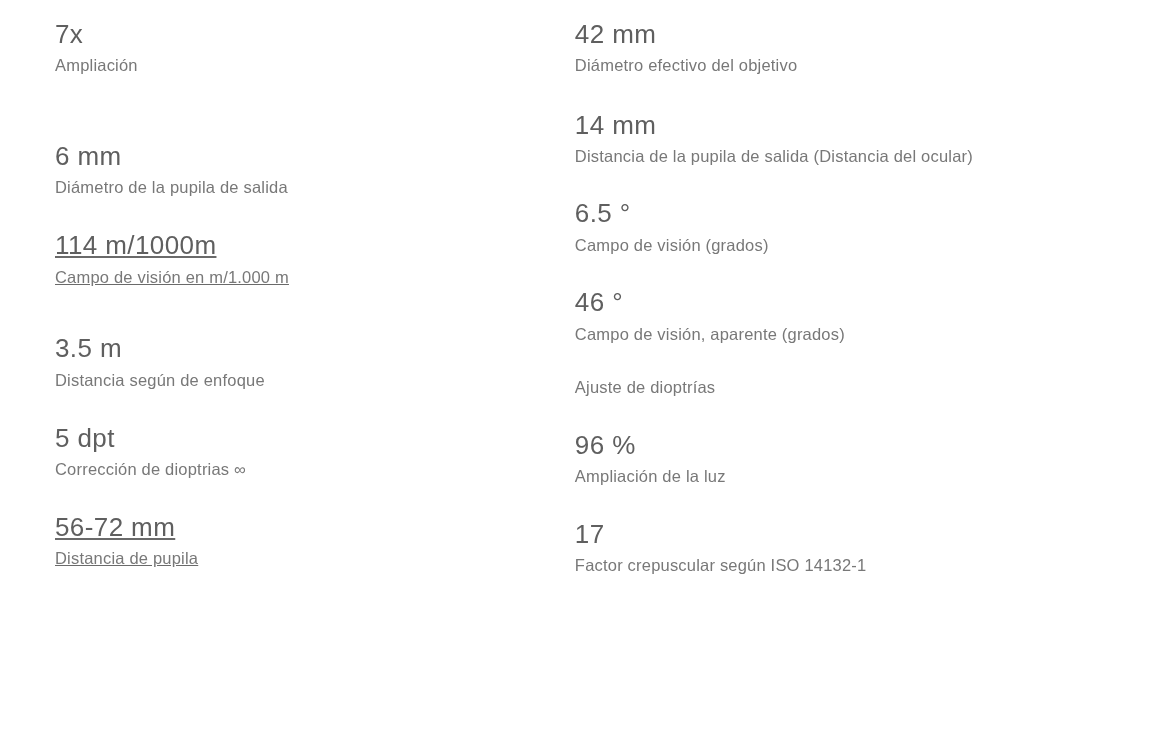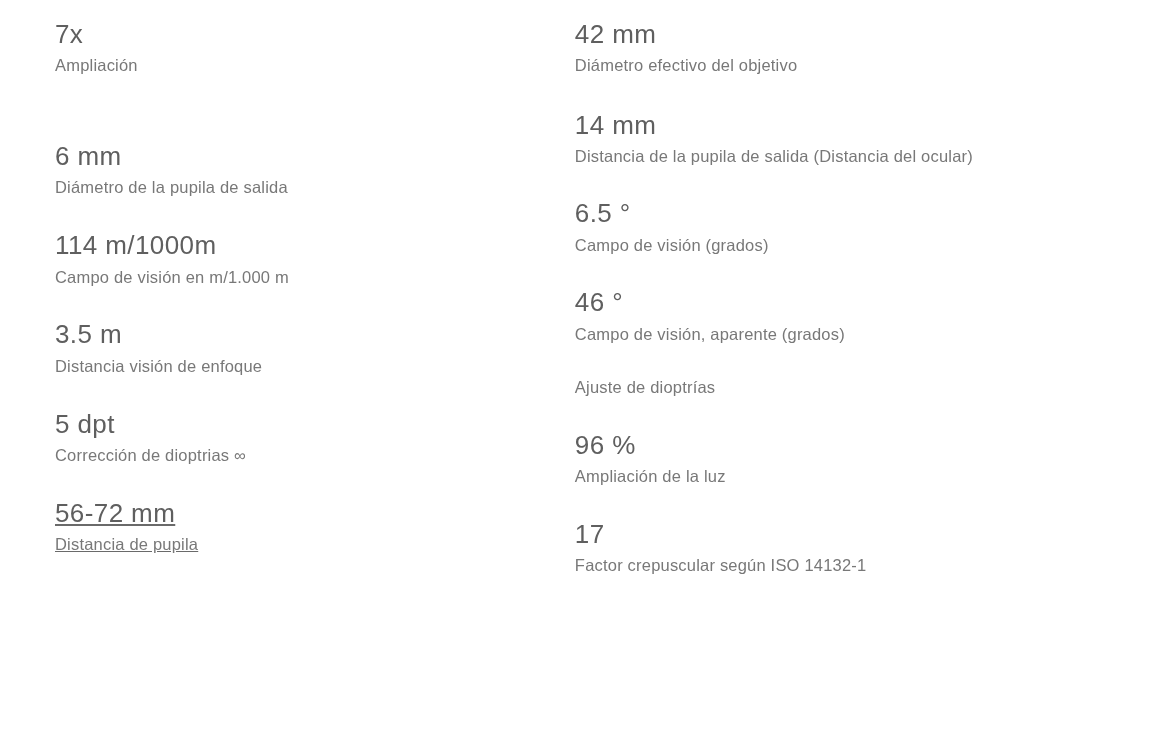--- a/index.html
+++ b/index.html
@@ -52,21 +52,21 @@
   .spec-label {
     font-size: 16.5px;
     font-weight: 400;
     line-height: 1.45;
     color: #787878;
     letter-spacing: 0.2px;
     margin-top: 4px;
   }
   .col-left .spec-item:nth-child(1) { margin-bottom: 62px; }
   .col-left .spec-item:nth-child(2) { margin-bottom: 29px; }
-  .col-left .spec-item:nth-child(3) { margin-bottom: 29px; }
+  .col-left .spec-item:nth-child(3) { margin-bottom: 43px; text-decoration: underline; }
   .col-left .spec-item:nth-child(4) { margin-bottom: 29px; }
   .col-left .spec-item:nth-child(5) { margin-bottom: 29px; }
   .col-left .spec-item:nth-child(6) { margin-bottom: 19px; text-decoration: underline; }
   .col-right .spec-item:nth-child(1) { margin-bottom: 31px; }
   .col-right .spec-item:nth-child(2) { margin-bottom: 28px; }
   .col-right .spec-item:nth-child(3) { margin-bottom: 29px; }
   .col-right .spec-item:nth-child(4) { margin-bottom: 29px; }
   .col-right .spec-item:nth-child(5) { margin-bottom: 29px; }
   .col-right .spec-item:nth-child(6) { margin-bottom: 29px; }
 </style>
@@ -84,21 +84,21 @@
       <div class="spec-item">
         <div class="spec-value">6 mm</div>
         <div class="spec-label">Diámetro de la pupila de salida</div>
       </div>
       <div class="spec-item">
         <div class="spec-value">114 m/1000m</div>
         <div class="spec-label">Campo de visión en m/1.000 m</div>
       </div>
       <div class="spec-item">
         <div class="spec-value">3.5 m</div>
-        <div class="spec-label">Distancia visión de enfoque</div>
+        <div class="spec-label">Distancia según de enfoque</div>
       </div>
       <div class="spec-item">
         <div class="spec-value">5 dpt</div>
         <div class="spec-label">Corrección de dioptrias ∞</div>
       </div>
       <div class="spec-item">
         <div class="spec-value">56-72 mm</div>
         <div class="spec-label">Distancia de pupila</div>
       </div>
     </div>

